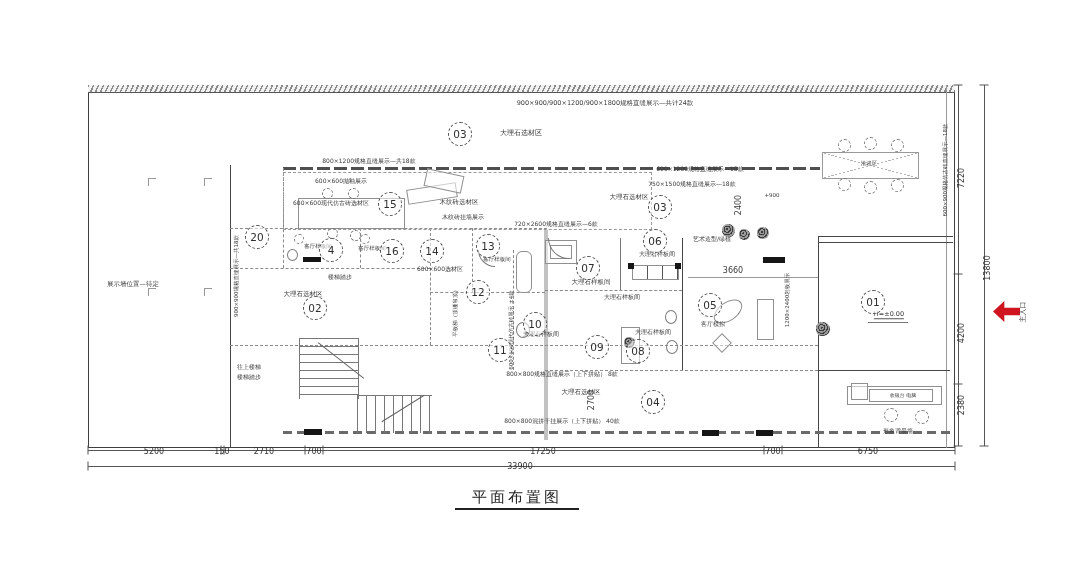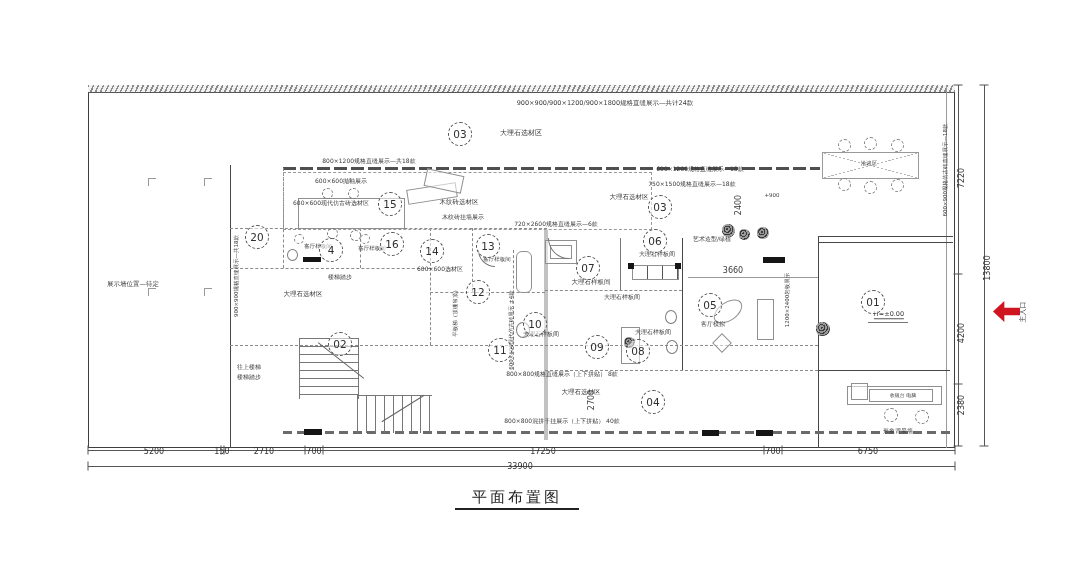--- a/index.html
+++ b/index.html
@@ -204,36 +204,36 @@
       <div class="dim" style="left: 314px; top: 452px; transform: translate(-50%, -50%);">700</div>
       <div class="dim" style="left: 543px; top: 452px; transform: translate(-50%, -50%);">17250</div>
       <div class="dim" style="left: 773px; top: 452px; transform: translate(-50%, -50%);">700</div>
       <div class="dim" style="left: 868px; top: 452px; transform: translate(-50%, -50%);">6750</div>
       <div class="dim" style="left: 520px; top: 467px; transform: translate(-50%, -50%);">33900</div>
       <div class="dim" style="left: 962px; top: 178px; transform: translate(-50%, -50%) rotate(-90deg);">7220</div>
       <div class="dim" style="left: 962px; top: 333px; transform: translate(-50%, -50%) rotate(-90deg);">4200</div>
       <div class="dim" style="left: 962px; top: 405px; transform: translate(-50%, -50%) rotate(-90deg);">2380</div>
       <div class="dim" style="left: 988px; top: 268px; transform: translate(-50%, -50%) rotate(-90deg);">13800</div>
       <div class="zc" style="left: 873px; top: 302px; transform: translate(-50%, -50%);">01</div>
-      <div class="zc" style="left: 340px; top: 308px; transform: translate(-50%, -50%); margin-top: 36px;">02</div>
+      <div class="zc" style="left: 315px; top: 308px; transform: translate(-50%, -50%);">02</div>
       <div class="zc" style="left: 460px; top: 134px; transform: translate(-50%, -50%);">03</div>
       <div class="zc" style="left: 660px; top: 207px; transform: translate(-50%, -50%);">03</div>
       <div class="zc" style="left: 653px; top: 402px; transform: translate(-50%, -50%);">04</div>
       <div class="zc" style="left: 710px; top: 305px; transform: translate(-50%, -50%);">05</div>
       <div class="zc" style="left: 655px; top: 241px; transform: translate(-50%, -50%);">06</div>
       <div class="zc" style="left: 588px; top: 268px; transform: translate(-50%, -50%);">07</div>
       <div class="zc" style="left: 638px; top: 314px; transform: translate(-50%, -50%); margin-top: 37px;">08</div>
       <div class="zc" style="left: 597px; top: 347px; transform: translate(-50%, -50%);">09</div>
       <div class="zc" style="left: 535px; top: 324px; transform: translate(-50%, -50%);">10</div>
       <div class="zc" style="left: 500px; top: 350px; transform: translate(-50%, -50%);">11</div>
       <div class="zc" style="left: 478px; top: 292px; transform: translate(-50%, -50%);">12</div>
       <div class="zc" style="left: 488px; top: 246px; transform: translate(-50%, -50%);">13</div>
       <div class="zc" style="left: 432px; top: 251px; transform: translate(-50%, -50%);">14</div>
       <div class="zc" style="left: 390px; top: 204px; transform: translate(-50%, -50%);">15</div>
-      <div class="zc" style="left: 392px; top: 244px; transform: translate(-50%, -50%);">16</div>
+      <div class="zc" style="left: 392px; top: 251px; transform: translate(-50%, -50%);">16</div>
       <div class="zc" style="left: 331px; top: 250px; transform: translate(-50%, -50%);">4</div>
       <div class="zc" style="left: 257px; top: 237px; transform: translate(-50%, -50%);">20</div>
       <div class="lbl" style="left: 1023px; top: 312px; transform: translate(-50%, -50%) rotate(-90deg); font-size: 7px;">主入口</div>
       <div class="tick" style="left: 88px; top: 450px; transform: translate(-50%, -50%); width: 1px; height: 9px;"></div>
       <div class="tick" style="left: 221px; top: 450px; transform: translate(-50%, -50%); width: 1px; height: 9px;"></div>
       <div class="tick" style="left: 224px; top: 450px; transform: translate(-50%, -50%); width: 1px; height: 9px;"></div>
       <div class="tick" style="left: 305px; top: 450px; transform: translate(-50%, -50%); width: 1px; height: 9px;"></div>
       <div class="tick" style="left: 323px; top: 450px; transform: translate(-50%, -50%); width: 1px; height: 9px;"></div>
       <div class="tick" style="left: 764px; top: 450px; transform: translate(-50%, -50%); width: 1px; height: 9px;"></div>
       <div class="tick" style="left: 782px; top: 450px; transform: translate(-50%, -50%); width: 1px; height: 9px;"></div>

